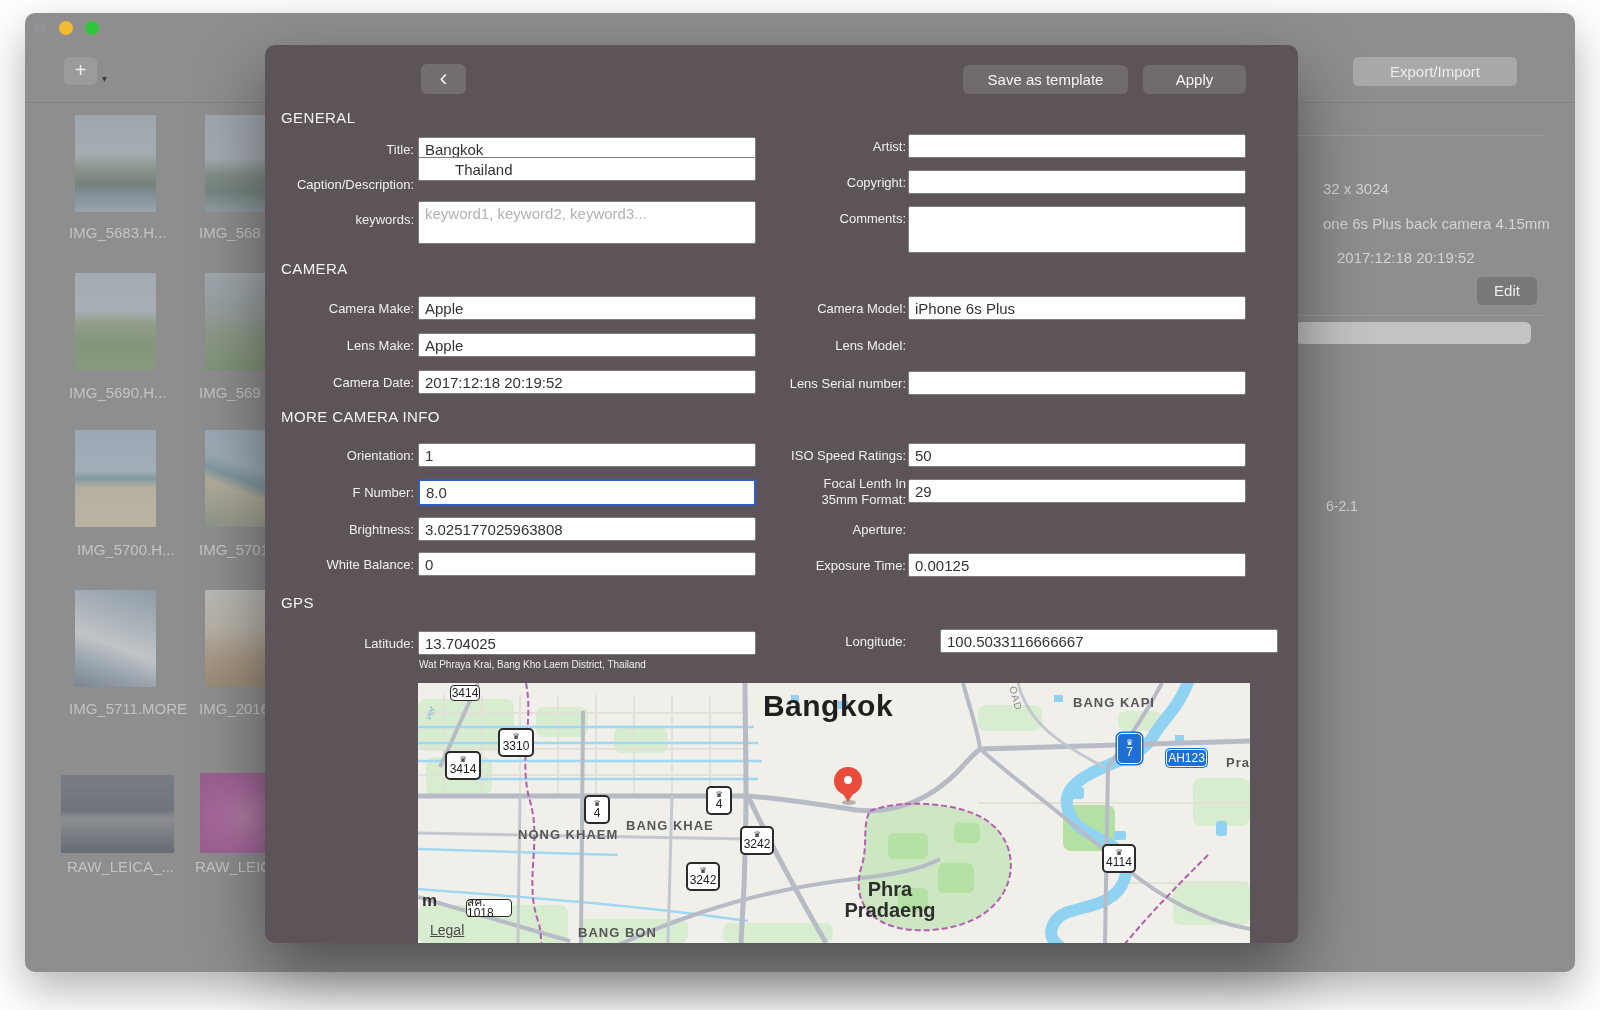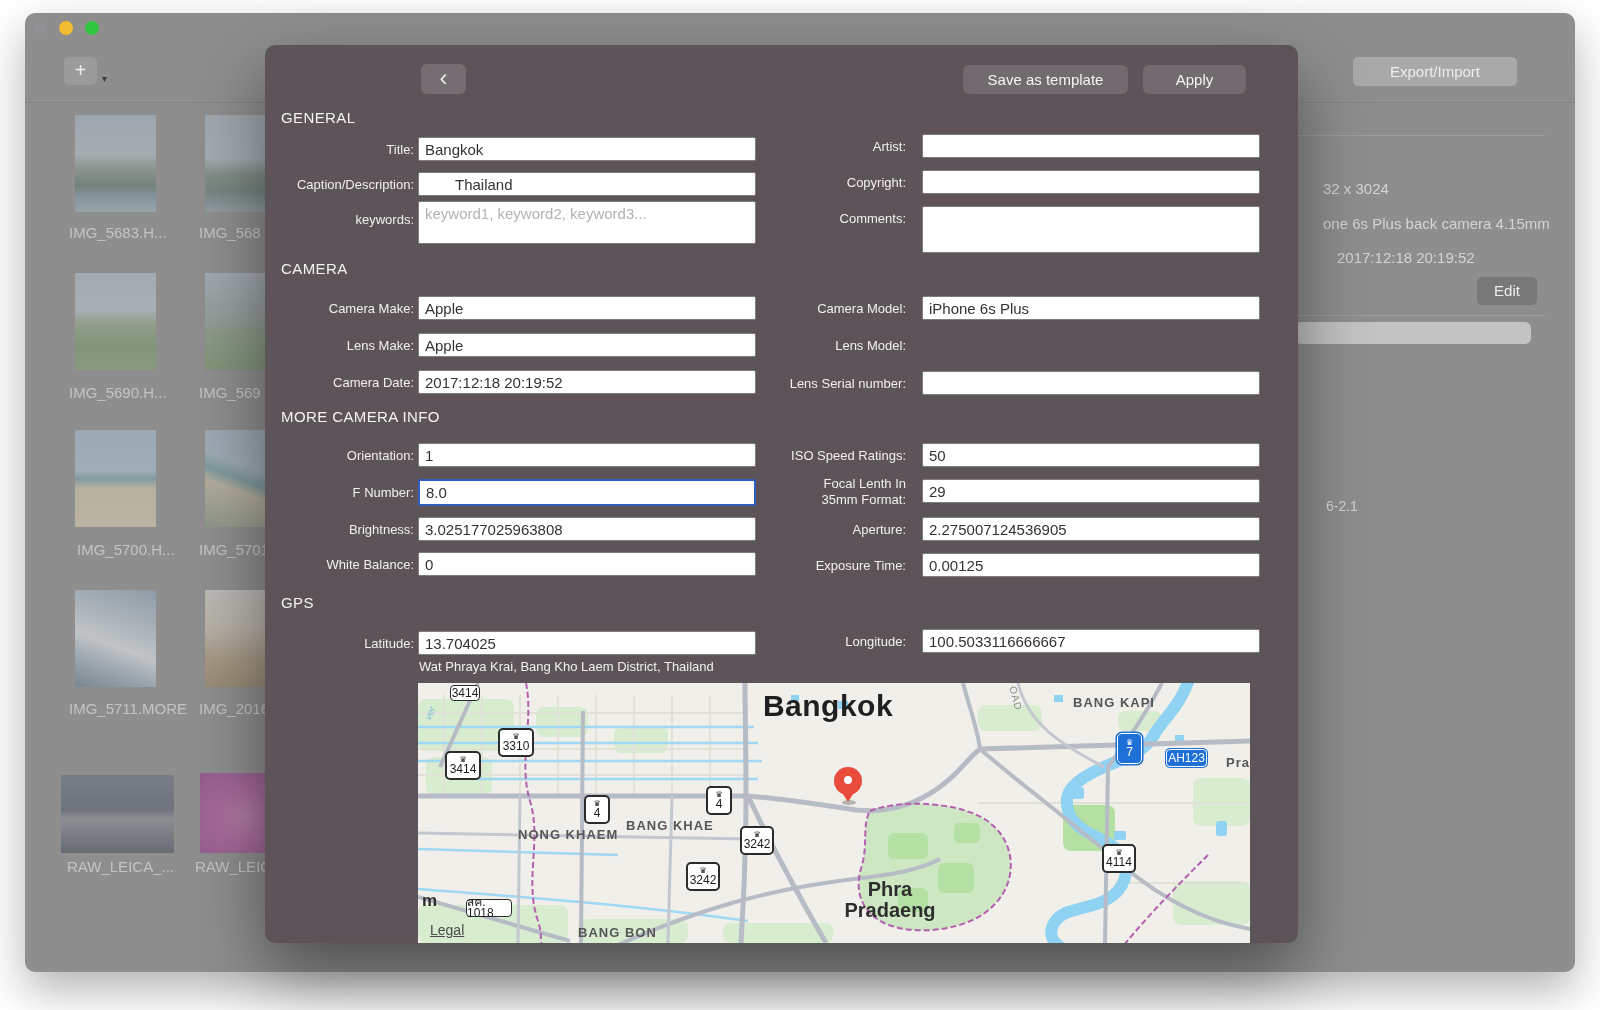--- a/index.html
+++ b/index.html
@@ -39,26 +39,26 @@
   .save-btn  { left:698px; top:20px; width:165px; height:29px; }
   .apply-btn { left:878px; top:20px; width:103px; height:29px; }
 
   .section-header { position:absolute; color:#f3f3f3; font-size:15px; letter-spacing:.4px; }
   .f-label { position:absolute; color:#f0f0f0; font-size:13px; text-align:right; }
   .lab-l { width:145px; left:4px; }
   .lab-r { width:205px; left:436px; }
   .lab-2line { width:110px !important; left:531px !important; line-height:1.2; }
   .f-input { position:absolute; width:338px; height:24px; background:#fff; border:1px solid #7e7e7e;
     border-radius:2px; font-family:"Liberation Sans",sans-serif; font-size:15px; color:#333; padding:1px 6px; outline:none; }
-  .in-l { left:153px; } .in-r { left:657px; }
+  .in-l { left:153px; } .in-r { left:643px; }
   .f-area { height:43px; resize:none; padding-top:3px; line-height:1.2; }
   .f-area2 { height:47px; }
   .focused { border:2px solid #315fc0; height:27px; }
   .f-input::placeholder, textarea.f-input::placeholder { color:#b2b2b2; }
-  .gps-address { position:absolute; left:154px; top:614px; color:#f0f0f0; font-size:13px; }
+  .gps-address { position:absolute; left:154px; top:614px; color:#f0f0f0; font-size:10px; }
 
   
   .map { position:absolute; left:153px; top:638px; width:832px; height:260px; overflow:hidden; background:#f1efe9; }
   .map svg { position:absolute; left:0; top:0; }
   .map-label { position:absolute; white-space:nowrap; }
   .lbl-city { left:330px; top:6px; width:160px; text-align:center; font-size:30px; font-weight:700; color:#1f1f1f; letter-spacing:.5px; }
   .lbl-district { font-size:13px; font-weight:700; color:#565656; letter-spacing:1px; }
   .lbl-town { font-size:20px; font-weight:700; color:#2e2e2e; text-align:center; line-height:1.05; white-space:normal; }
   .lbl-small-dark { font-size:17px; font-weight:700; color:#2e2e2e; }
   .lbl-legal { font-size:14px; color:#4a4a4a; text-decoration:underline; }
@@ -130,21 +130,21 @@
 
 <div class="modal">
   <div class="back-btn">‹</div>
   <div class="modal-btn save-btn">Save as template</div>
   <div class="modal-btn apply-btn">Apply</div>
 
   <div class="section-header" style="left:16px;top:64px">GENERAL</div>
   <div class="f-label lab-l" style="top:97px">Title:</div>
   <input class="f-input in-l" style="top: 92px;" value="Bangkok">
   <div class="f-label lab-l" style="top:132px">Caption/Description:</div>
-  <input class="f-input in-l" style="top: 127px; padding-left: 36px;" value="Thailand">
+  <input class="f-input in-l" style="top: 112px; padding-left: 36px;" value="Thailand">
   <div class="f-label lab-l" style="top:167px">keywords:</div>
   <textarea class="f-input in-l f-area" style="top: 156px;" placeholder="keyword1, keyword2, keyword3..."></textarea>
 
   <div class="f-label lab-r" style="top:94px">Artist:</div>
   <input class="f-input in-r" style="top: 89px;" value="">
   <div class="f-label lab-r" style="top:130px">Copyright:</div>
   <input class="f-input in-r" style="top: 125px;" value="">
   <div class="f-label lab-r" style="top:166px">Comments:</div>
   <textarea class="f-input in-r f-area f-area2" style="top: 161px;"></textarea>
 
@@ -170,29 +170,28 @@
   <div class="f-label lab-l" style="top:477px">Brightness:</div>
   <input class="f-input in-l" style="top: 472px;" value="3.025177025963808">
   <div class="f-label lab-l" style="top:512px">White Balance:</div>
   <input class="f-input in-l" style="top: 507px;" value="0">
 
   <div class="f-label lab-r" style="top:403px">ISO Speed Ratings:</div>
   <input class="f-input in-r" style="top: 398px;" value="50">
   <div class="f-label lab-r lab-2line" style="top:431px">Focal Lenth In 35mm Format:</div>
   <input class="f-input in-r" style="top: 434px;" value="29">
   <div class="f-label lab-r" style="top:477px">Aperture:</div>
-  <input class="f-input in-r" style="top: 472px;" value="2.275007124536905">
   <div class="f-label lab-r" style="top:513px">Exposure Time:</div>
   <input class="f-input in-r" style="top: 508px;" value="0.00125">
 
   <div class="section-header" style="left:16px;top:549px">GPS</div>
   <div class="f-label lab-l" style="top:591px">Latitude:</div>
   <input class="f-input in-l" style="top: 586px;" value="13.704025">
   <div class="f-label lab-r" style="top:589px">Longitude:</div>
-  <input class="f-input in-r" style="top: 584px;" value="100.5033116666667">
+  <input class="f-input in-r" style="top: 584px; margin-left: 32px;" value="100.5033116666667">
   <div class="gps-address">Wat Phraya Krai, Bang Kho Laem District, Thailand</div>
 
   <div class="map">
     <svg width="832" height="260" viewBox="0 0 832 260">
       <rect width="832" height="260" fill="#f1efe9"></rect>
       <g fill="#d8ecd0">
         <rect x="0" y="16" width="96" height="52" rx="8"></rect>
           <rect x="8" y="74" width="66" height="38" rx="8"></rect>
         <rect x="118" y="24" width="52" height="30" rx="8"></rect>
           <rect x="196" y="44" width="54" height="26" rx="8"></rect>

